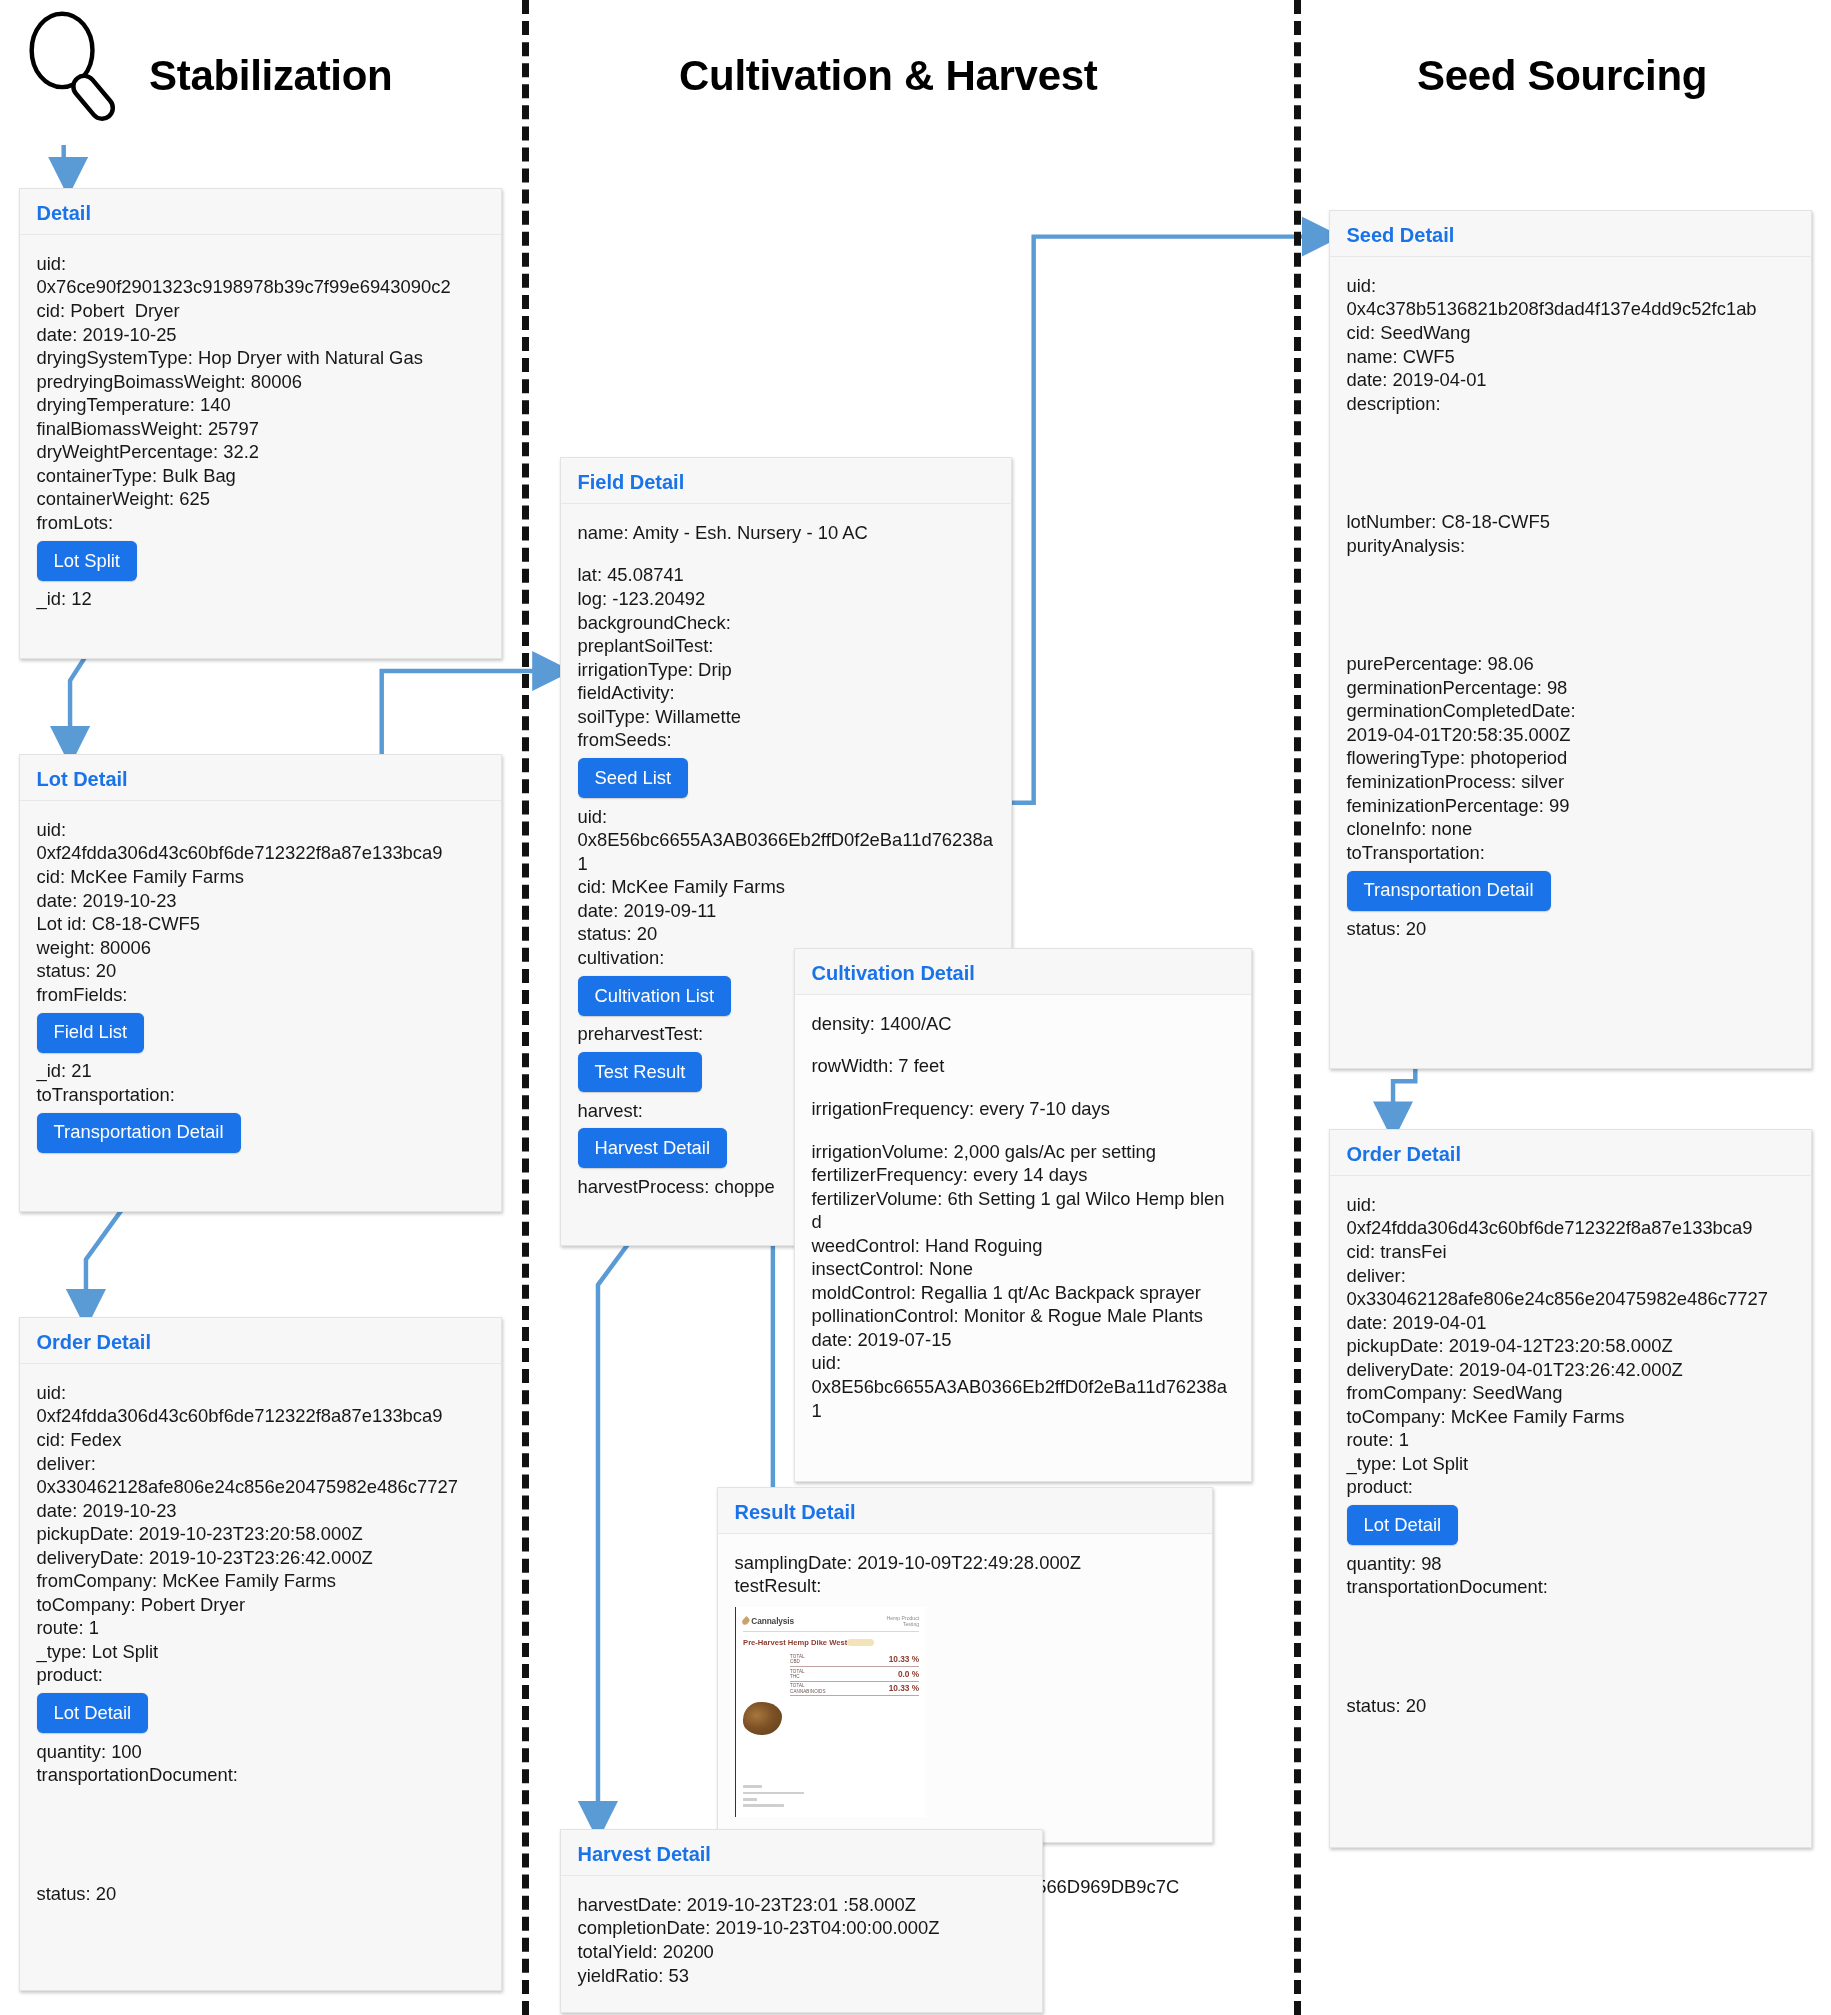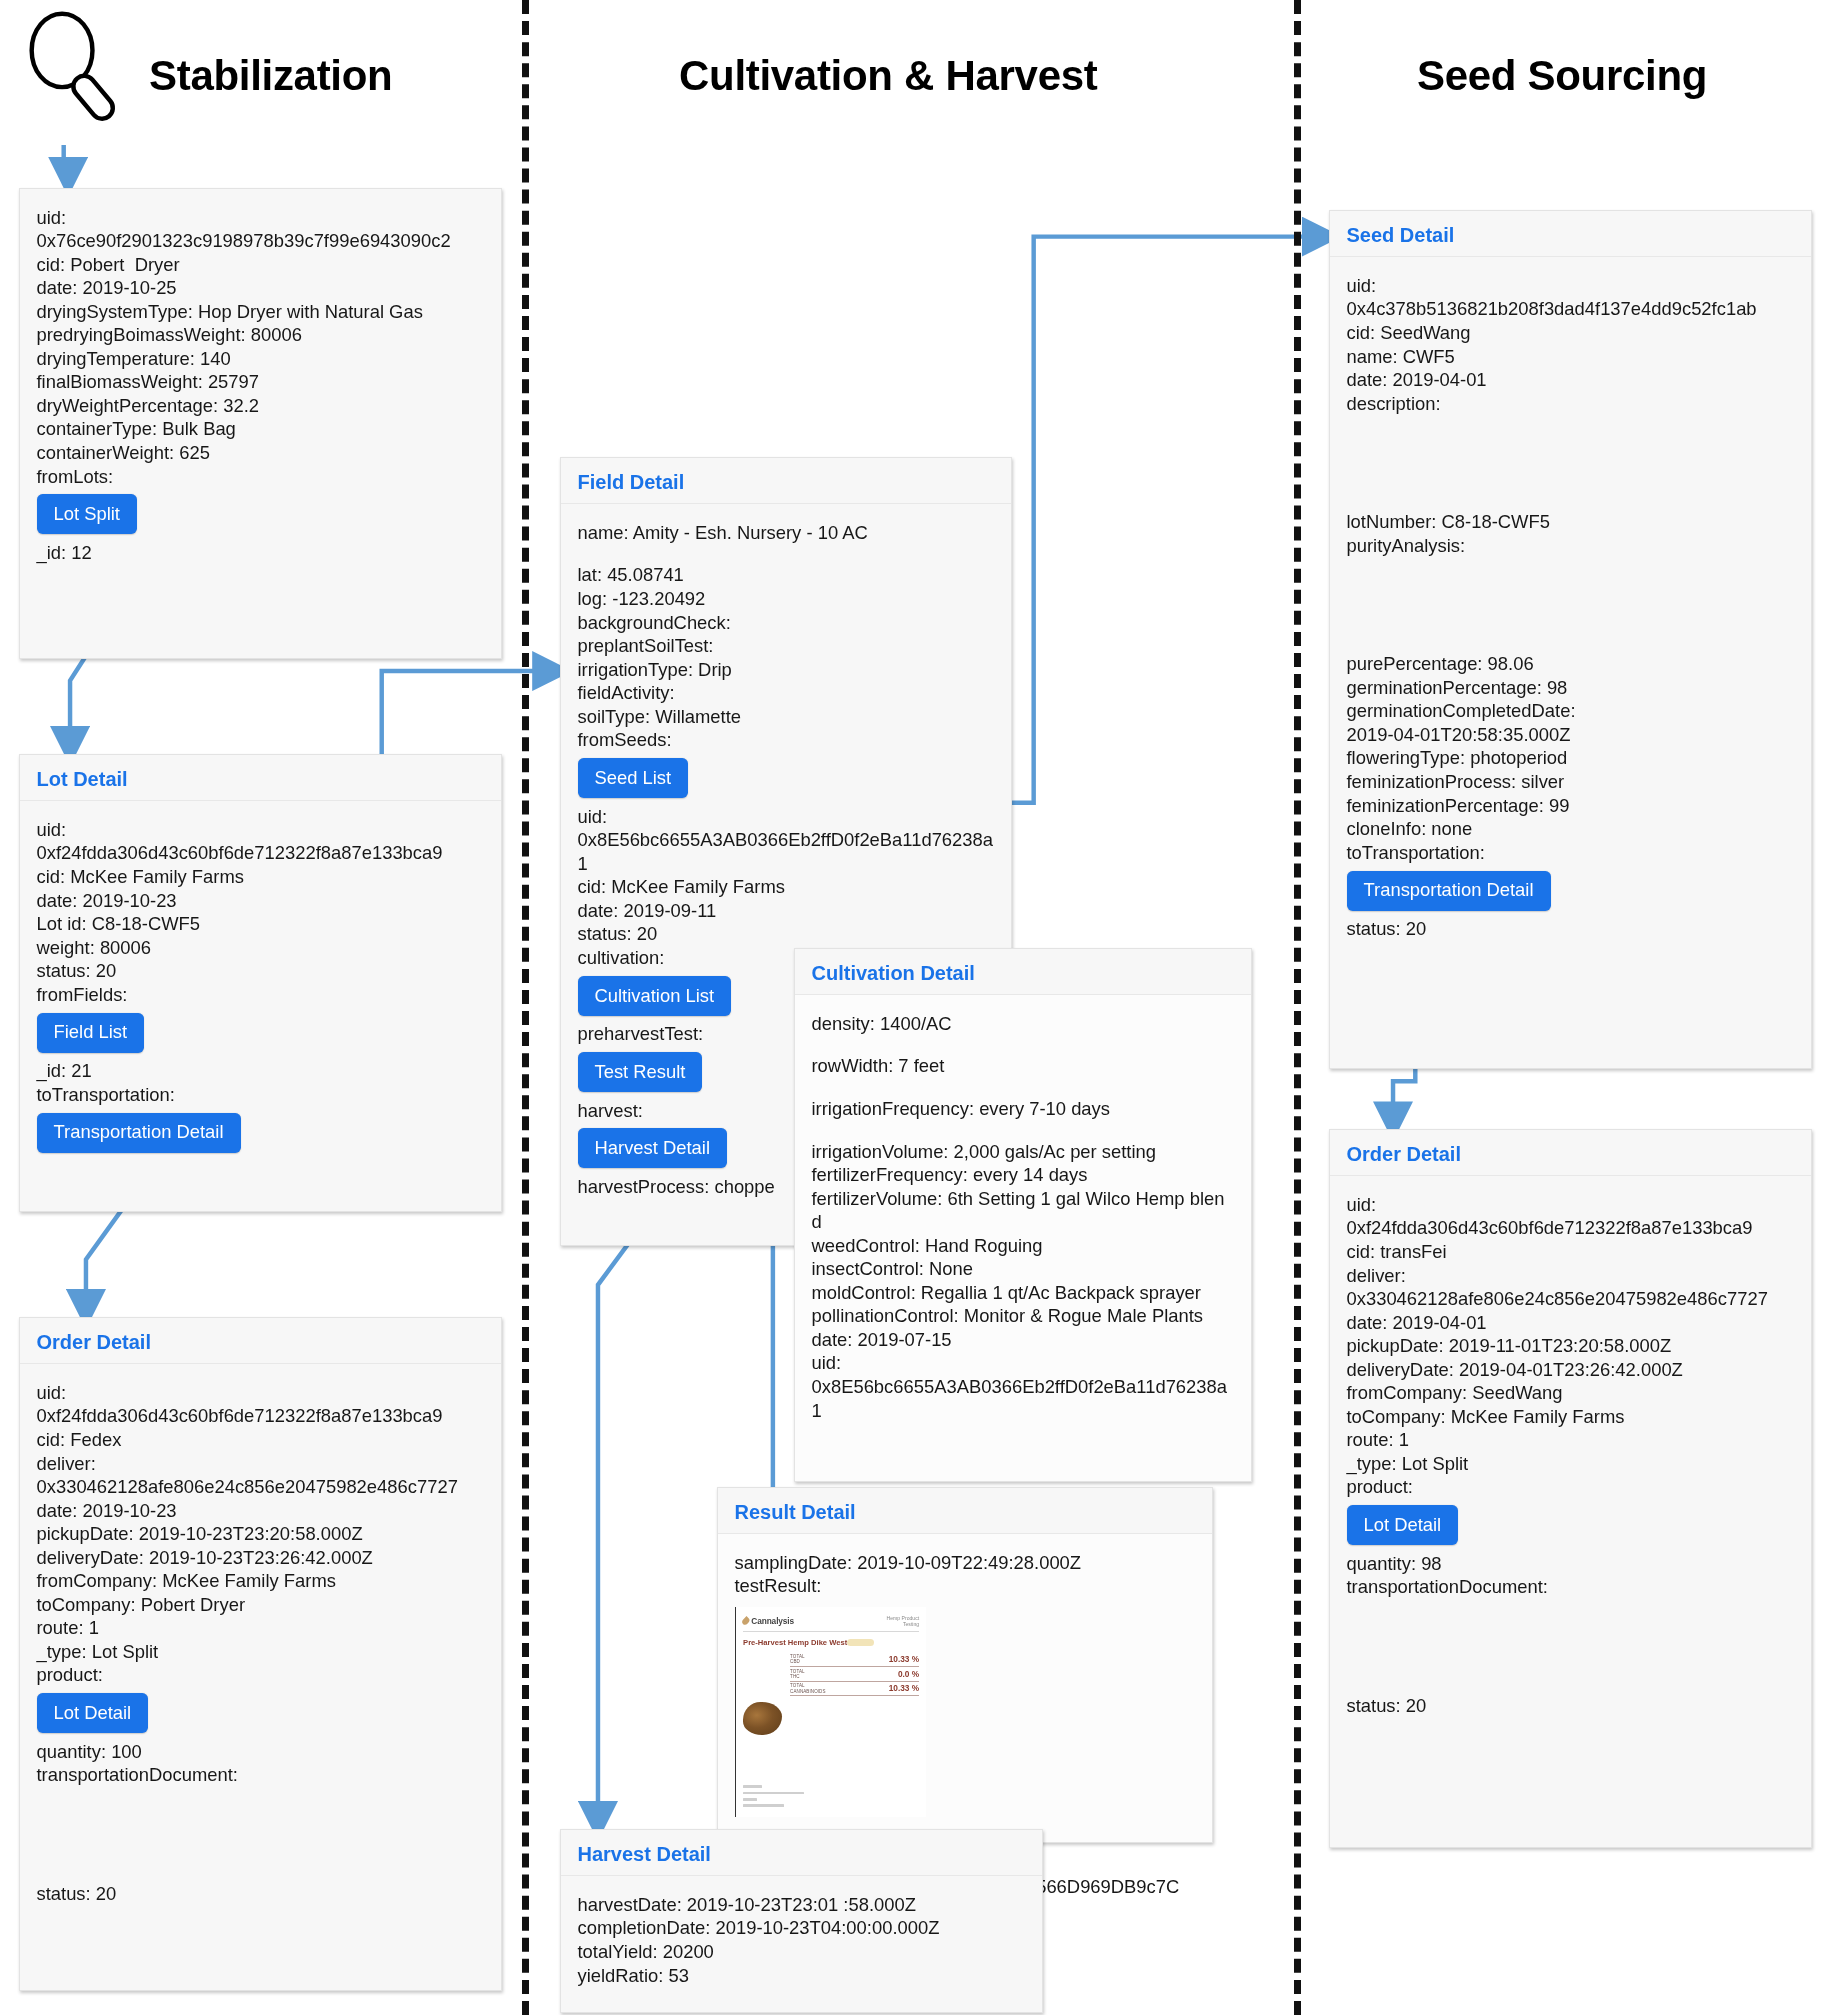--- a/index.html
+++ b/index.html
@@ -148,20 +148,23 @@
   <svg class="magnifier" style="left:19px;top:3.8px;" width="114" height="127" viewBox="0 0 180 200">
     <ellipse cx="68" cy="73" rx="48" ry="58" fill="#fff" stroke="#000" stroke-width="7"></ellipse>
     <rect x="100" y="108" width="34" height="78" rx="17" fill="#fff" stroke="#000" stroke-width="7" transform="rotate(-40 117 147)"></rect>
   </svg>
 
   <div class="phase-title" style="left:149px;top:52px;">Stabilization</div>
   <div class="phase-title" style="left:679px;top:52px;">Cultivation &amp; Harvest</div>
   <div class="phase-title" style="left:1417px;top:52px;">Seed Sourcing</div>
 
   <div class="card" style="left:19px;top:188px;width:483px;height:471px;">
+    <div class="card-head">
+      <div class="card-title">Detail</div>
+    </div>
     <div class="card-body">
       <div class="kv">uid:</div>
       <div class="kv">0x76ce90f2901323c9198978b39c7f99e6943090c2</div>
       <div class="kv">cid: Pobert  Dryer</div>
       <div class="kv">date: 2019-10-25</div>
       <div class="kv">dryingSystemType: Hop Dryer with Natural Gas</div>
       <div class="kv">predryingBoimassWeight: 80006</div>
       <div class="kv">dryingTemperature: 140</div>
       <div class="kv">finalBiomassWeight: 25797</div>
       <div class="kv">dryWeightPercentage: 32.2</div>
@@ -376,21 +379,21 @@
     <div class="card-head">
       <div class="card-title">Order Detail</div>
     </div>
     <div class="card-body">
       <div class="kv">uid:</div>
       <div class="kv">0xf24fdda306d43c60bf6de712322f8a87e133bca9</div>
       <div class="kv">cid: transFei</div>
       <div class="kv">deliver:</div>
       <div class="kv">0x330462128afe806e24c856e20475982e486c7727</div>
       <div class="kv">date: 2019-04-01</div>
-      <div class="kv">pickupDate: 2019-11-01T23:20:58.000Z</div>
+      <div class="kv">pickupDate: 2019-04-12T23:20:58.000Z</div>
       <div class="kv">deliveryDate: 2019-04-01T23:26:42.000Z</div>
       <div class="kv">fromCompany: SeedWang</div>
       <div class="kv">toCompany: McKee Family Farms</div>
       <div class="kv">route: 1</div>
       <div class="kv">_type: Lot Split</div>
       <div class="kv">product:</div>
       <button class="btn">Lot Detail</button>
       <div class="kv">quantity: 98</div>
       <div class="kv">transportationDocument:</div>
       <div class="spacer-lg"></div>

